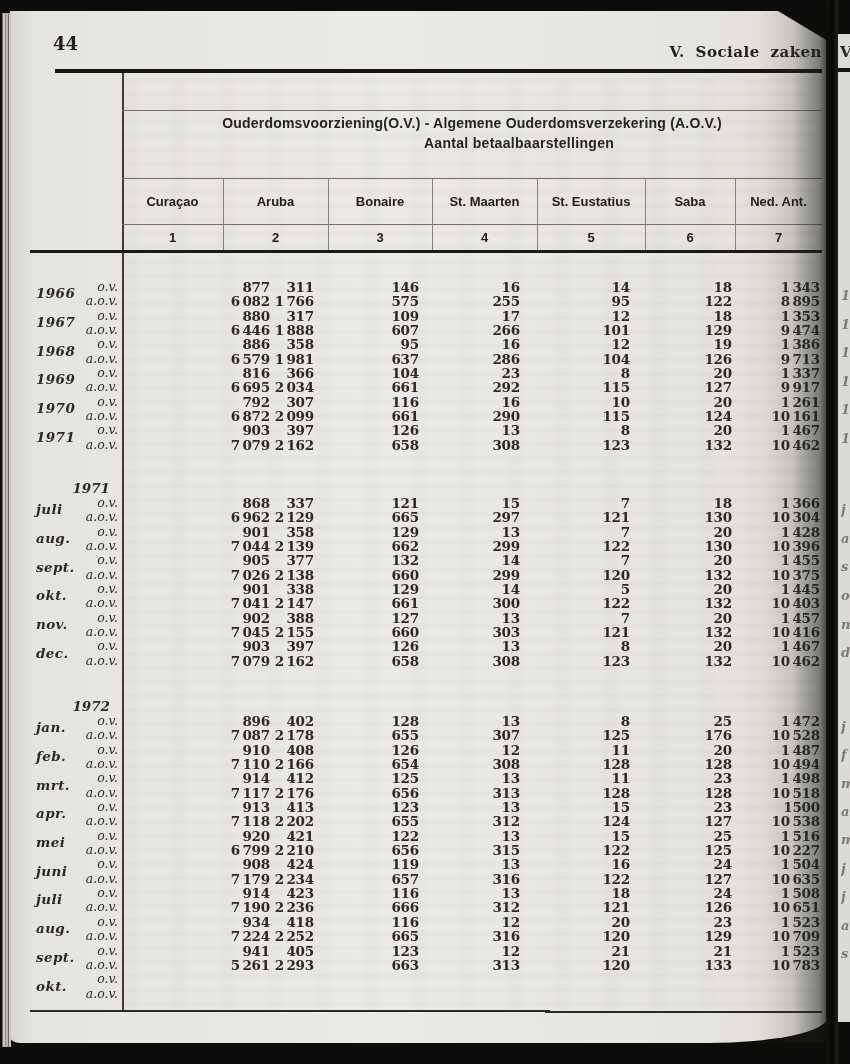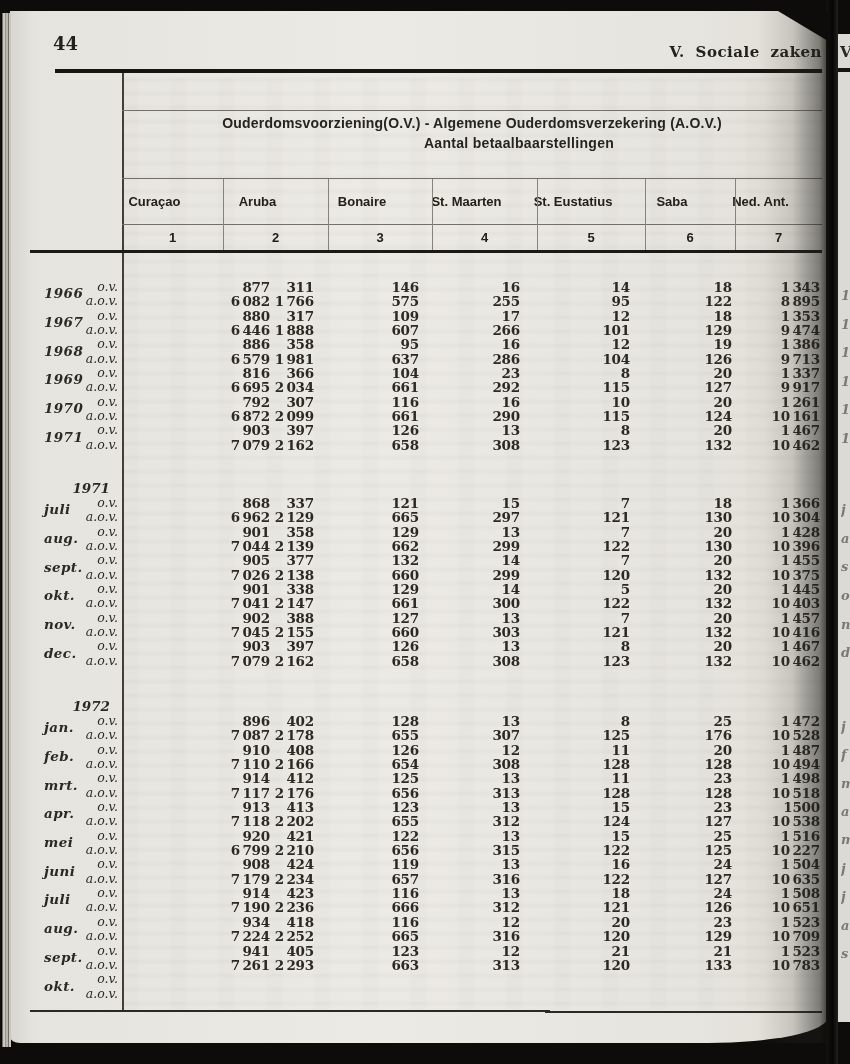--- a/index.html
+++ b/index.html
@@ -31,36 +31,36 @@
   .page-number{position:absolute;left:53px;top:33px;font:bold 18px "DejaVu Serif",serif;color:#23211c;}
   .chapter{position:absolute;left:610px;top:43px;width:212px;text-align:right;
         font:bold 15px "DejaVu Serif",serif;color:#23211c;word-spacing:5px;letter-spacing:.5px;}
   .rule-top{position:absolute;left:55px;top:69px;width:767px;height:4px;background:#17150f;}
   .vrule{position:absolute;left:122px;top:73px;width:2px;height:939px;background:#413f38;}
   .t-title{position:absolute;left:122px;top:82px;width:700px;text-align:center;
         font:bold 14px "Liberation Sans",sans-serif;color:#26241f;letter-spacing:.2px;margin-top:33px;}
   .hline{position:absolute;height:1px;background:#716f67;}
   .t-sub{position:absolute;left:122px;top:135px;width:700px;text-align:center;
         font:bold 14px "Liberation Sans",sans-serif;color:#26241f;letter-spacing:.3px;margin-left:47px;}
-  .col-names{position:absolute;left:104px;top:179px;width:700px;height:45px;display:flex;align-items:center;}
+  .col-names{position:absolute;left:122px;top:179px;width:700px;height:45px;display:flex;align-items:center;}
   .col-names span{display:block;text-align:center;font:bold 13px "Liberation Sans",sans-serif;color:#222019;}
   .col-nums{position:absolute;left:122px;top:225px;width:700px;height:25px;display:flex;align-items:center;}
   .col-nums span{display:block;text-align:center;font:bold 13px "Liberation Sans",sans-serif;color:#222019;}
   .cw0{width:101px}.cw1{width:105px}.cw2{width:104px}.cw3{width:105px}.cw4{width:108px}.cw5{width:90px}.cw6{width:87px}
   .vsep{position:absolute;top:179px;width:1px;height:71px;background:#85837b;}
   .rule-mid{position:absolute;left:30px;top:250px;width:792px;height:3px;background:#1c1a14;}
   .rule-bot1{position:absolute;left:30px;top:1010px;width:520px;height:2px;background:#2b2924;}
   .rule-bot2{position:absolute;left:545px;top:1011px;width:277px;height:2px;background:#2b2924;}
   
   .tbody{position:absolute;left:0;top:0;width:850px;height:1064px;pointer-events:none;}
   .section{position:absolute;left:30px;width:792px;}
   .sec-h{width:80px;height:15px;line-height:15px;text-align:right;
         font:italic bold 13.5px "DejaVu Serif",serif;color:#2b2923;}
   .pair{position:relative;}
-  .pair-label{position:absolute;left:14px;top:50%;transform:translateY(-50%);
+  .pair-label{position:absolute;left:6px;top:50%;transform:translateY(-50%);
         font:italic bold 13.5px "DejaVu Serif",serif;color:#2b2923;letter-spacing:.4px;}
   .r{display:flex;height:14.35px;line-height:14.35px;justify-content:center;}
   .t{width:86px;padding-right:6px;text-align:right;font:italic 12.5px "DejaVu Serif",serif;color:#2f2d27;}
   .v{text-align:right;white-space:nowrap;font:bold 13.5px "DejaVu Serif",serif;color:#2b2922;
      letter-spacing:-.2px;word-spacing:-2px;}
   .c0{width:146px}.c1{width:44px}.c2{width:105px}.c3{width:101px}.c4{width:110px}.c5{width:102px}.c6{width:88px}
 </style>
 </head>
 <body>
 
@@ -581,21 +581,21 @@
             <span class="v c0">941</span>
             <span class="v c1">405</span>
             <span class="v c2">123</span>
             <span class="v c3">12</span>
             <span class="v c4">21</span>
             <span class="v c5">21</span>
             <span class="v c6">1 523</span>
           </div>
           <div class="r">
             <span class="t">a.o.v.</span>
-            <span class="v c0">7 261</span>
+            <span class="v c0">5 261</span>
             <span class="v c1">2 293</span>
             <span class="v c2">663</span>
             <span class="v c3">313</span>
             <span class="v c4">120</span>
             <span class="v c5">133</span>
             <span class="v c6">10 783</span>
           </div>
         </div>
         <div class="pair">
           <span class="pair-label">okt.</span>

